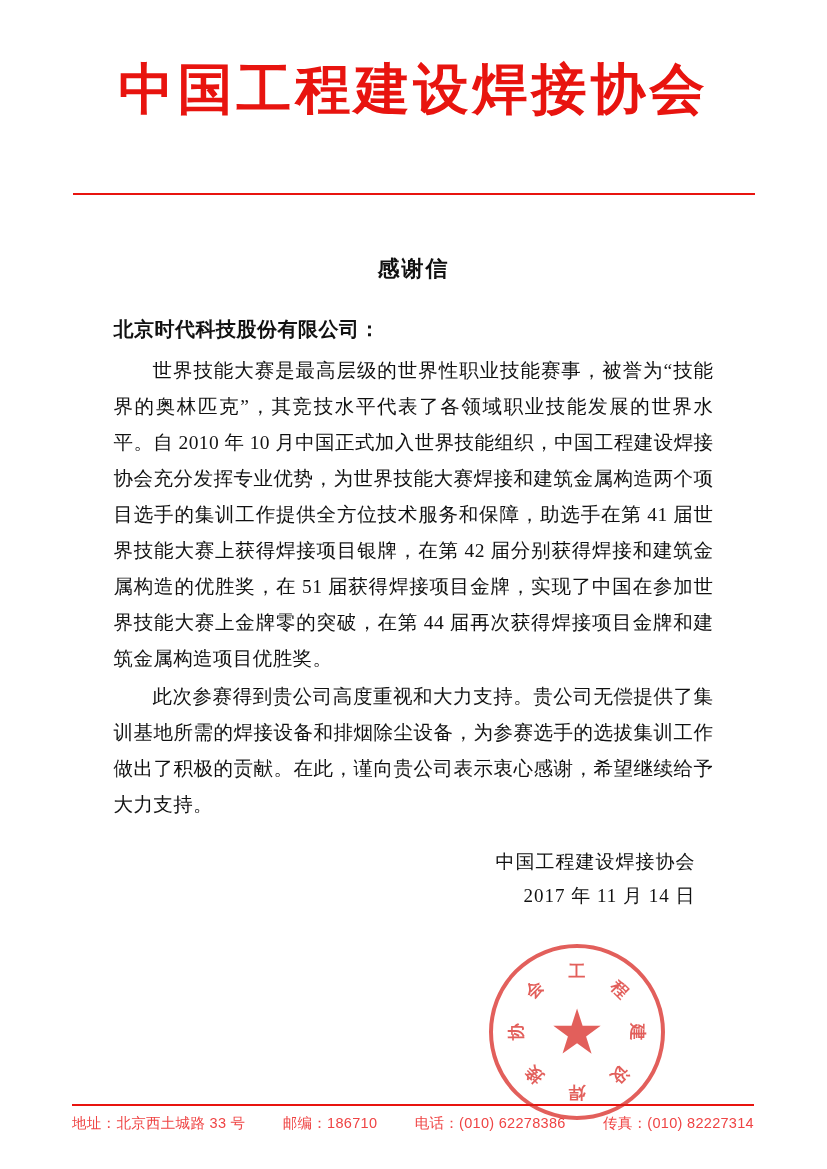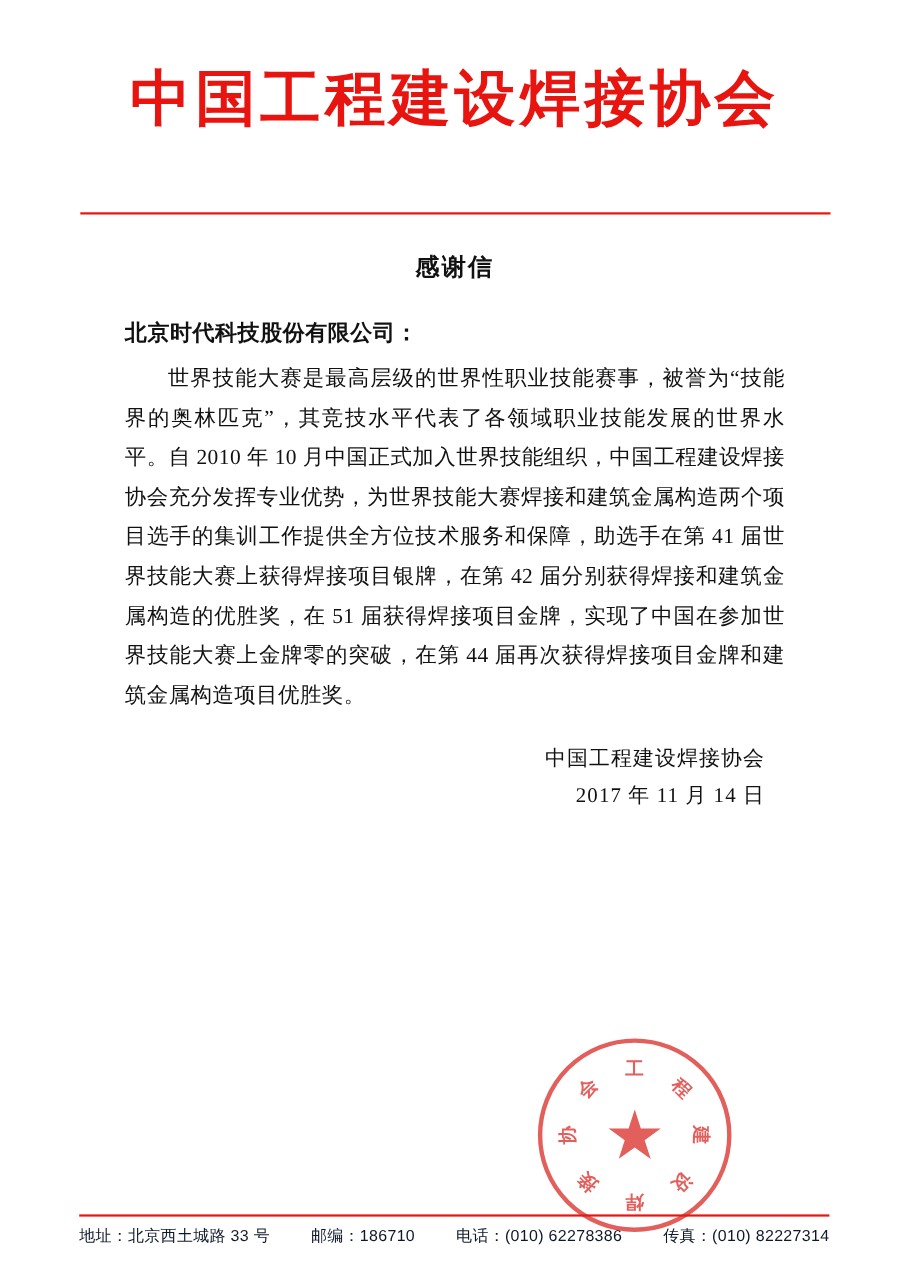--- a/index.html
+++ b/index.html
@@ -49,21 +49,21 @@
     margin: 0 auto;
     padding-top: 26px;
     font-size: 19.5px;
     line-height: 36px;
   }
   .doc-title {
     text-align: center;
     font-weight: bold;
     font-size: 22px;
     letter-spacing: 2px;
-    margin: 4px 0 24px 0;
+    margin: 30px 0 24px 0;
   }
   .salutation {
     font-weight: bold;
     font-size: 20px;
     margin-bottom: 6px;
     letter-spacing: 0.5px;
     font-family: Liberation Serif, serif;
   }
   .para {
     text-indent: 2em;
@@ -142,21 +142,21 @@
     top: 1104px;
     width: 682px;
     height: 2px;
     background: #e8140f;
   }
   .footer {
     position: absolute;
     left: 72px;
     top: 1114px;
     width: 682px;
-    color: #0f172a;
+    color: #ef4444;
     font-family: "Liberation Sans", "DejaVu Sans", sans-serif;
     font-size: 14.5px;
     display: flex;
     justify-content: space-between;
     letter-spacing: 0.3px;
   }
   .footer span { white-space: nowrap; }
 </style>
 </head>
 <body>
@@ -166,20 +166,21 @@
   <div class="letterhead">
     <div class="org-title">中国工程建设焊接协会</div>
   </div>
   <div class="rule-top"></div>
 
   <div class="letter-body">
     <div class="doc-title">感谢信</div>
     <div class="salutation">北京时代科技股份有限公司：</div>
 
     <p class="para">世界技能大赛是最高层级的世界性职业技能赛事，被誉为“技能界的奥林匹克”，其竞技水平代表了各领域职业技能发展的世界水平。自 2010 年 10 月中国正式加入世界技能组织，中国工程建设焊接协会充分发挥专业优势，为世界技能大赛焊接和建筑金属构造两个项目选手的集训工作提供全方位技术服务和保障，助选手在第 41 届世界技能大赛上获得焊接项目银牌，在第 42 届分别获得焊接和建筑金属构造的优胜奖，在 51 届获得焊接项目金牌，实现了中国在参加世界技能大赛上金牌零的突破，在第 44 届再次获得焊接项目金牌和建筑金属构造项目优胜奖。</p>
+    <p class="para">此次参赛得到贵公司高度重视和大力支持。贵公司无偿提供了集训基地所需的焊接设备和排烟除尘设备，为参赛选手的选拔集训工作做出了积极的贡献。在此，谨向贵公司表示衷心感谢，希望继续给予大力支持。</p>
 
     <div class="signature-block">
       <div class="sign-line">中国工程建设焊接协会</div>
       <div class="sign-line">2017 年 11 月 14 日</div>
     </div>
   </div>
 
   <div class="seal">
     <div class="seal-inner">
       <div class="seal-text" id="seal-text">

